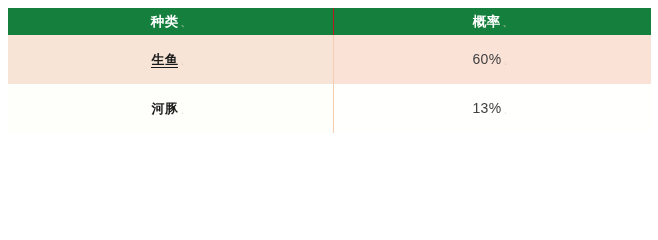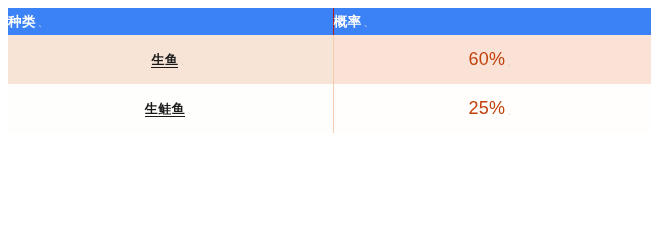--- a/index.html
+++ b/index.html
@@ -32,25 +32,25 @@
   }
 
   table.prob-table col.col-species { width: 50.6%; }
   table.prob-table col.col-prob    { width: 49.4%; }
 
   
   thead tr.header-row {
     height: 27px;
   }
   thead th {
-    background: #3b82f6;
+    background: #15803d;
     color: #ffffff;
     font-size: 13.5px;
     font-weight: bold;
-    text-align: left;
+    text-align: center;
     vertical-align: middle;
     padding: 0;
     border: none;
     letter-spacing: 0.5px;
   }
   thead th.th-prob {
     border-left: 1px solid #b91c1c;
   }
 
   
@@ -83,22 +83,22 @@
     font-size: 13px;
     color: #1a1a1a;
     letter-spacing: 0.5px;
   }
   .species-text.underlined {
     border-bottom: 1px solid #1a1a1a;
     padding-bottom: 0px;
   }
 
   .prob-text {
-    font-size: 18px;
-    color: #c2410c;
+    font-size: 14px;
+    color: #404040;
     letter-spacing: 0.3px;
   }
 
   
   .mark {
     font-size: 9px;
     opacity: 0.35;
     margin-left: 2px;
     vertical-align: baseline;
   }
@@ -129,25 +129,25 @@
     <tbody>
       <tr class="row-odd">
         <td class="cell-species">
           <span class="species-text underlined">生鱼</span><span class="mark on-body">、</span>
         </td>
         <td class="cell-prob">
           <span class="prob-text">60%</span><span class="mark on-body">、</span>
         </td>
       </tr>
 
-      <tr class="row-even">
+
+
+      <tr class="row-even row-last">
         <td class="cell-species">
-          <span class="species-text underlined">生鲑鱼</span><span class="mark on-body">、</span>
+          <span class="species-text">河豚</span><span class="mark on-body">、</span>
         </td>
         <td class="cell-prob">
-          <span class="prob-text">25%</span><span class="mark on-body">、</span>
+          <span class="prob-text">13%</span><span class="mark on-body">、</span>
         </td>
       </tr>
-
-
     </tbody>
   </table>
 </div>
 
 </body></html>

